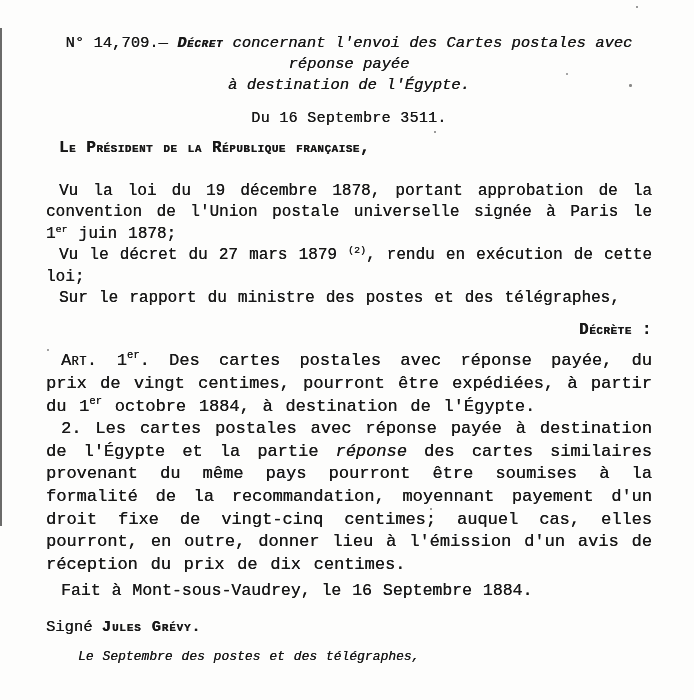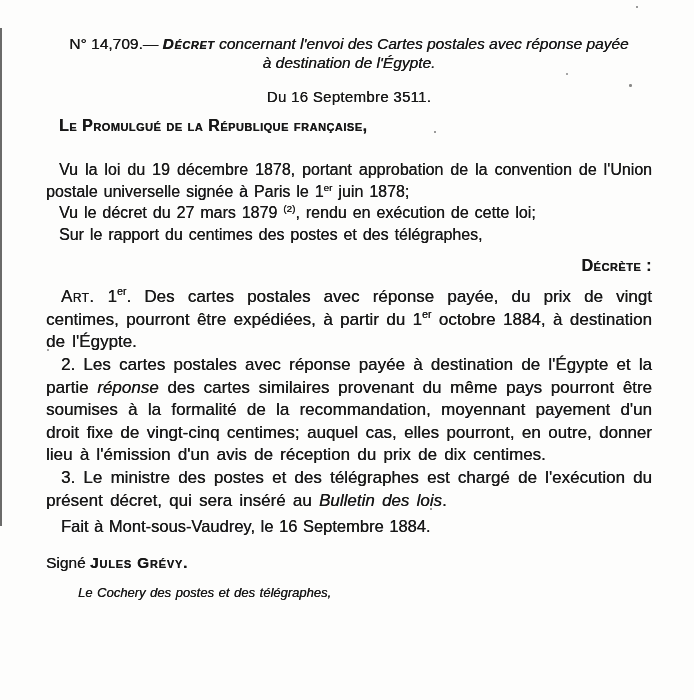--- a/index.html
+++ b/index.html
@@ -6,21 +6,21 @@
     margin: 0;
     padding: 0;
     background: #ffffff;
   }
   .page {
     position: relative;
     width: 694px;
     height: 700px;
     background: #fdfdfc;
     color: #181818;
-    font-family: Liberation Sans, sans-serif;
+    font-family: Liberation Mono, monospace;
     overflow: hidden;
     text-shadow: 0.2px 0 0 currentColor;
   }
   .content {
     margin: 0 42px 0 46px;
   }
   p { margin: 0; }
 
   
   .it { font-style: italic; }
@@ -161,37 +161,36 @@
   <div class="speck s6"></div>
 
   <div class="content">
 
     <p class="title-line1"><span class="decree-number">N° 14,709.—</span> <span class="decree-word">Décret</span> <span class="title-rest">concernant l'envoi des Cartes postales avec réponse payée</span></p>
     <p class="title-line2">à destination de l'Égypte.</p>
 
     <p class="date-line">Du 16 Septembre 3511.</p>
 
 
-    <p class="salutation">Le Promulgué de la République française,</p>
+    <p class="salutation">Le Président de la République française,</p>
 
     <div class="vu-block">
       <p><span>Vu la loi du 19 décembre 1878, portant approbation de la convention de l'Union postale universelle signée à Paris le 1</span><span class="sup">er</span><span> juin 1878;</span></p>
       <p><span>Vu le décret du 27 mars 1879 </span><span class="sup">(2)</span><span>, rendu en exécution de cette loi;</span></p>
-      <p>Sur le rapport du centimes des postes et des télégraphes,</p>
+      <p>Sur le rapport du ministre des postes et des télégraphes,</p>
     </div>
 
     <p class="decrete">Décrète :</p>
 
     <div class="articles">
       <p><span class="sc">Art.</span><span> 1</span><span class="sup">er</span><span>. Des cartes postales avec réponse payée, du prix de vingt centimes, pourront être expédiées, à partir du 1</span><span class="sup">er</span><span> octobre 1884, à destination de l'Égypte.</span></p>
       <p><span>2. Les cartes postales avec réponse payée à destination de l'Égypte et la partie </span><span class="it">réponse</span><span> des cartes similaires provenant du même pays pourront être soumises à la formalité de la recommandation, moyennant payement d'un droit fixe de vingt-cinq centimes; auquel cas, elles pourront, en outre, donner lieu à l'émission d'un avis de réception du prix de dix centimes.</span></p>
-      <p><span>3. Le ministre des postes et des télégraphes est chargé de l'exécution du présent décret, qui sera inséré au </span><span class="it">Bulletin des lois</span><span>.</span></p>
     </div>
 
     <p class="fait-line">Fait à Mont-sous-Vaudrey, le 16 Septembre 1884.</p>
 
     <p class="signature"><span>Signé</span> <span class="sc">Jules Grévy.</span></p>
 
-    <p class="minister-title">Le Cochery des postes et des télégraphes,</p>
+    <p class="minister-title">Le Septembre des postes et des télégraphes,</p>
 
 
   </div>
 </div>
 
 </body></html>

